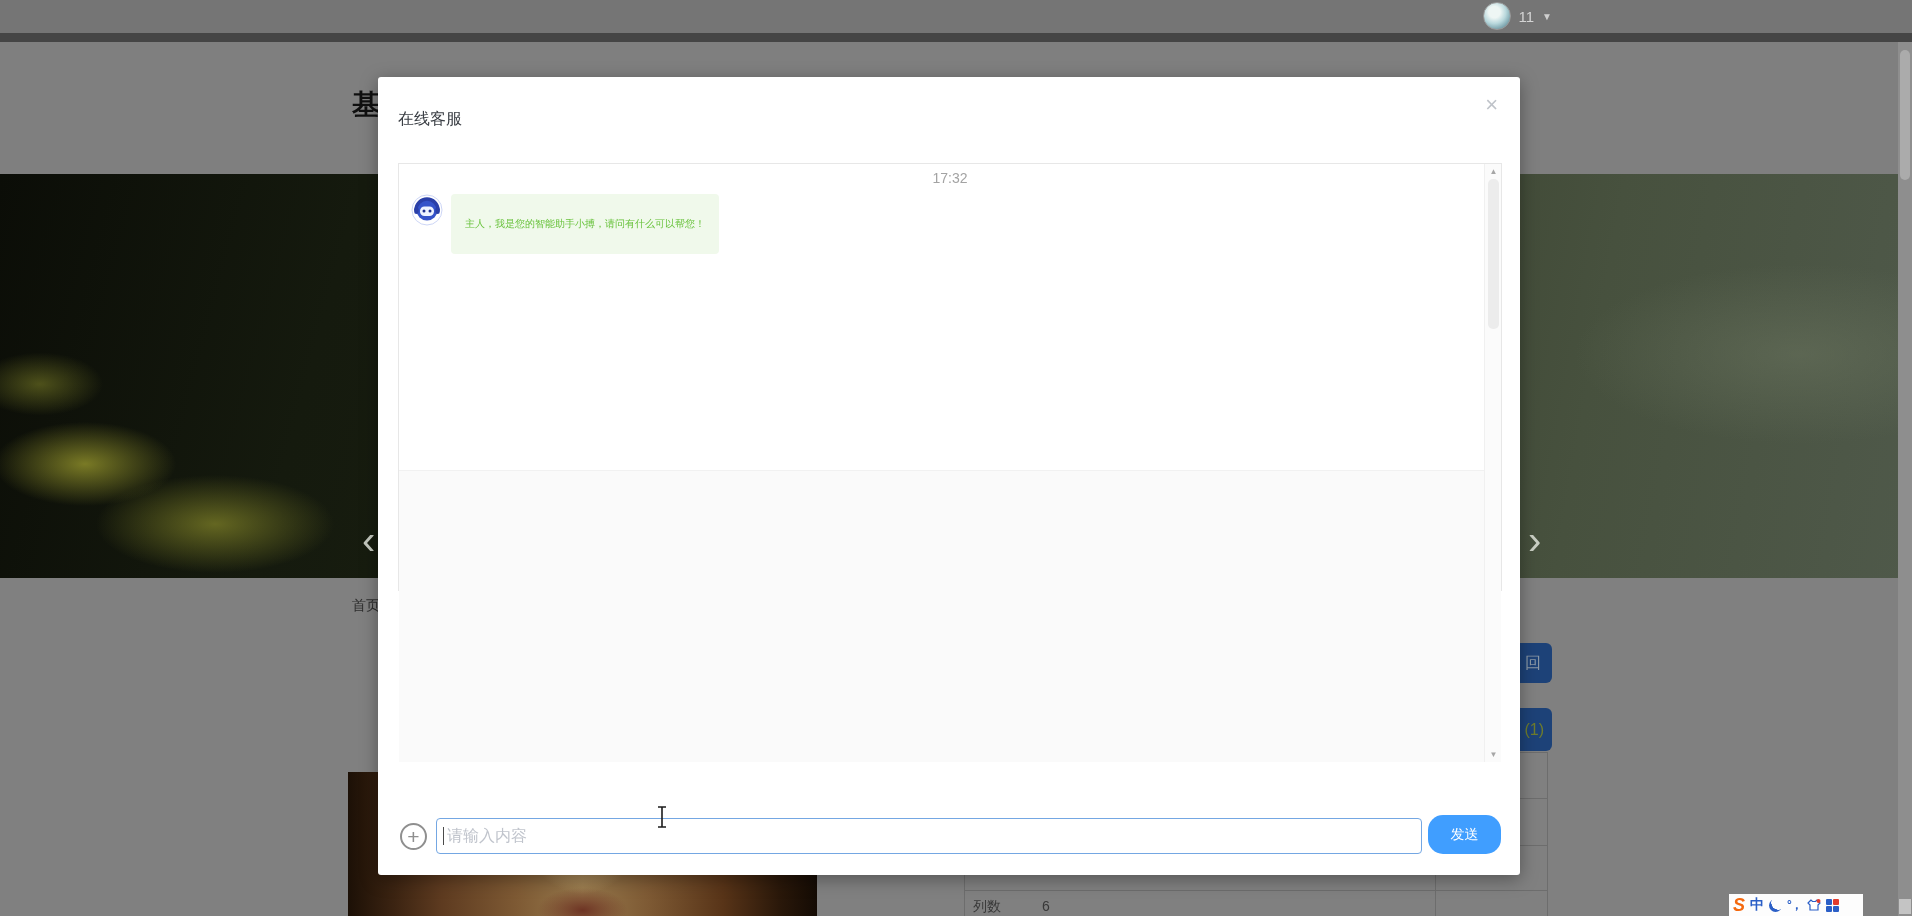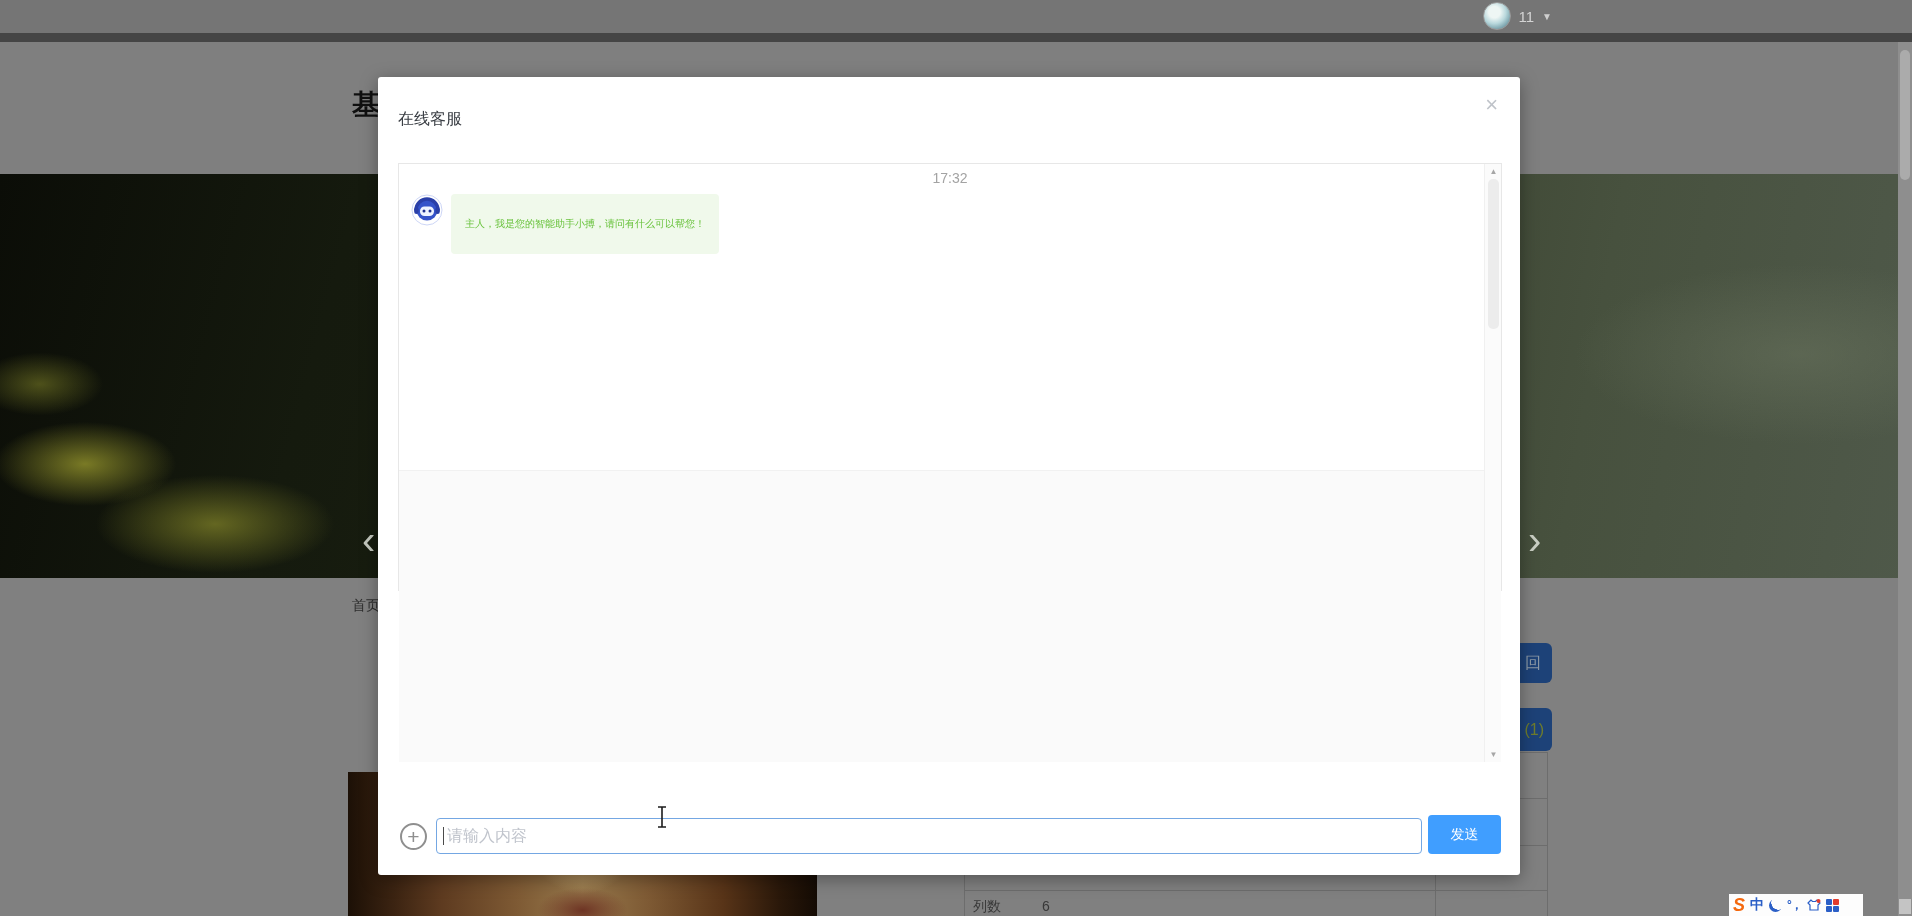--- a/index.html
+++ b/index.html
@@ -76,21 +76,21 @@
   .arr-up { top:3px; } .arr-dn { bottom:3px; }
   .chat-thumb { position:absolute; left:3px; top:15px; width:11px; height:150px; background:#ececec; border-radius:5px; }
 
   .plus-btn { position:absolute; left:22px; top:746px; width:27px; height:27px; border:2px solid #8f8f8f;
               border-radius:50%; color:#8f8f8f; font-size:21px; line-height:23px; text-align:center; cursor:pointer; }
   .chat-input { position:absolute; left:58px; top:741px; width:986px; height:36px; border:1px solid #74a7e3;
                 border-radius:4px; font-size:16px; color:#333; padding:0 10px; outline:none; background:#fff; }
   .chat-input::placeholder { color:#c0c4cc; }
   .input-caret { position:absolute; left:65px; top:750px; width:1px; height:18px; background:#4a4a4a; }
   .send-btn { position:absolute; left:1050px; top:738px; width:73px; height:39px; background:#409eff; border:none;
-              border-radius:4px; color:#fff; font-size:14px; cursor:pointer; }
+              border-radius:15px; color:#fff; font-size:14px; cursor:pointer; }
 
   
   .ibeam { position:absolute; left:655px; top:805px; width:14px; height:24px; }
 
   
   .ime-bar { position:absolute; left:1729px; top:894px; width:134px; height:22px; background:#fdfdfd;
              display:flex; align-items:center; gap:5px; padding:0 4px; }
   .ime-logo { font-size:18px; font-weight:900; font-style:italic; color:#f4680e; line-height:20px; }
   .ime-lang { font-size:14px; font-weight:bold; color:#2b5fc7; }
   .ime-moon { width:13px; height:13px; border-radius:50%;

